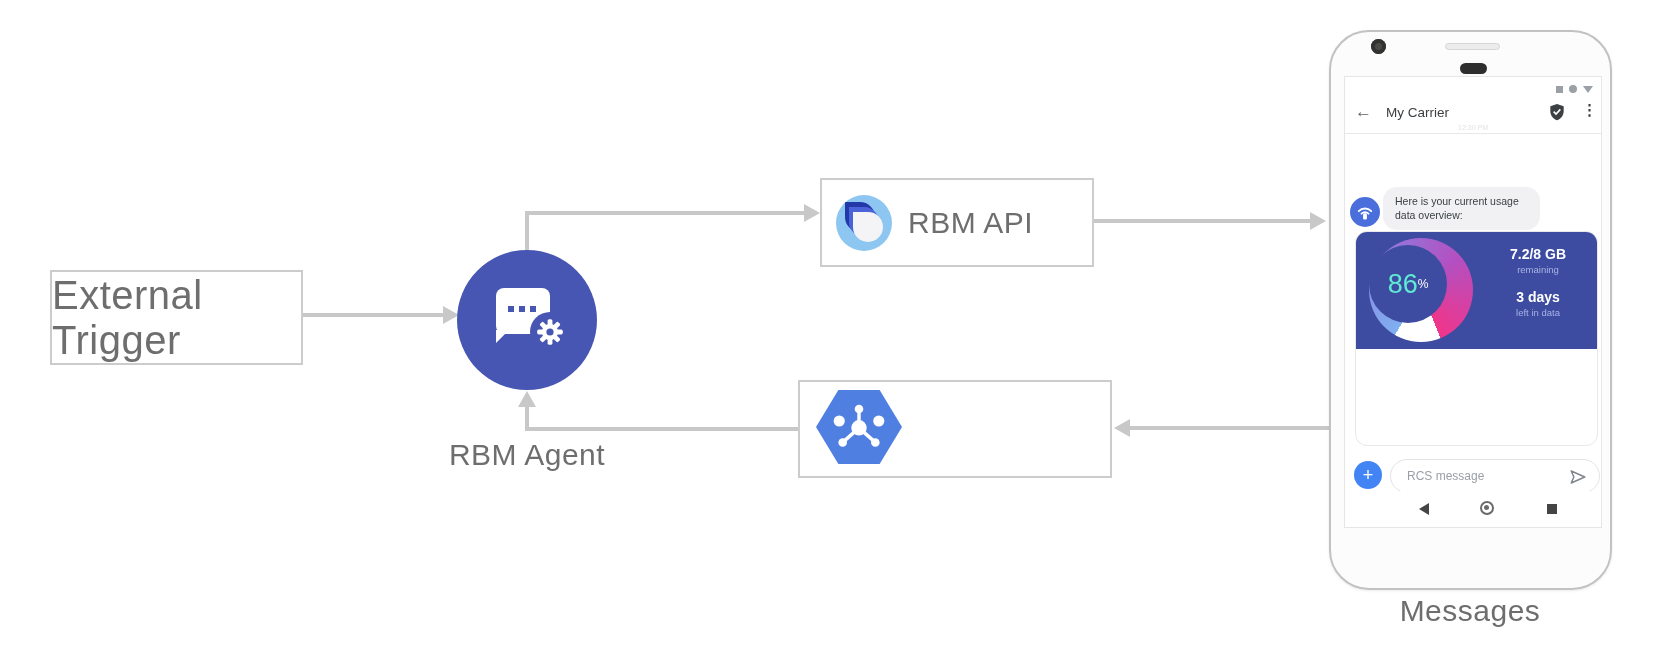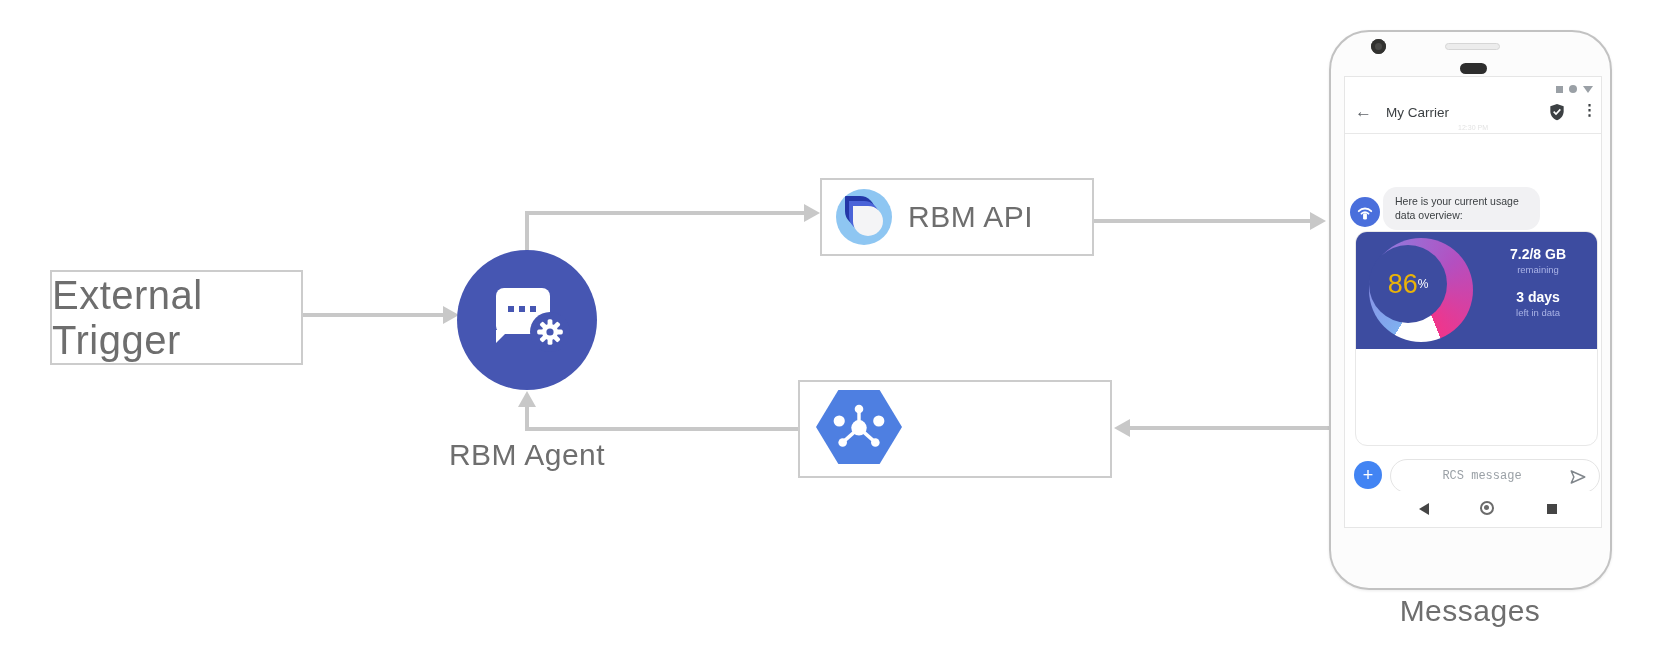--- a/index.html
+++ b/index.html
@@ -5,21 +5,21 @@
   * { margin:0; padding:0; box-sizing:border-box; }
   html,body { background:#ffffff; }
   body { font-family:"Liberation Sans", sans-serif; }
   .canvas { position:relative; width:1669px; height:652px; background:#ffffff; overflow:hidden; }
 
   
   .dbox { position:absolute; background:#ffffff; border:2px solid #cccccc; display:flex; align-items:center; }
   .dlabel { color:#6e6e6e; font-weight:300; letter-spacing:0.5px; }
   .ext-box { left:50px; top:270px; width:253px; height:95px; justify-content:center; }
   .ext-box .dlabel { font-size:40px; }
-  .api-box { left:820px; top:178px; width:274px; height:78px; padding-left:14px; }
+  .api-box { left:820px; top:178px; width:274px; height:89px; padding-left:14px; }
   .api-box .dlabel { font-size:30px; margin-left:16px; }
   .hook-box { left:798px; top:380px; width:314px; height:98px; padding-left:16px; }
   .hook-box .dlabel { font-size:30px; margin-left:22px; }
   .agent-label { position:absolute; left:407px; top:438px; width:240px; text-align:center; font-size:30px; color:#6e6e6e; font-weight:300; letter-spacing:0.5px; }
   .messages-caption { position:absolute; left:1340px; top:594px; width:260px; text-align:center; font-size:30px; color:#6e6e6e; font-weight:300; letter-spacing:0.5px; }
 
   
   .hline { position:absolute; height:4px; background:#c8c8c8; }
   .ah-right { position:absolute; width:0; height:0; border-top:9px solid transparent; border-bottom:9px solid transparent; border-left:16px solid #c8c8c8; }
   .ah-left  { position:absolute; width:0; height:0; border-top:9px solid transparent; border-bottom:9px solid transparent; border-right:16px solid #c8c8c8; }
@@ -63,37 +63,37 @@
 
   .avatar { position:absolute; left:5px; top:120px; width:30px; height:30px; border-radius:50%; background:#4a6fdc; display:flex; align-items:center; justify-content:center; }
   .msg-bubble { position:absolute; left:38px; top:110px; width:157px; height:43px; background:#f1f1f3; border-radius:14px; padding:7px 12px; }
   .msg-bubble .line { font-size:10.5px; color:#3c4043; line-height:14px; }
 
   .ucard { position:absolute; left:10px; top:154px; width:243px; height:215px; background:#ffffff; border:1px solid #e8e8e8; border-radius:12px; overflow:hidden; }
   .ucard-blue { position:relative; width:100%; height:117px; background:#3d4ca0; }
   .gauge { position:absolute; left:13px; top:6px; width:104px; height:104px; border-radius:50%;
            background:conic-gradient(from 210deg, #7fb0f0 0deg, #8e7de0 100deg, #b44fc0 200deg, #f0358b 308deg, #ffffff 308deg 360deg); }
   .gauge-hole { position:absolute; left:13px; top:13px; width:78px; height:78px; border-radius:50%; background:#3d4ca0; display:flex; align-items:center; justify-content:center; }
-  .gauge-val { color:#eab308; font-size:27px; font-weight:300; }
+  .gauge-val { color:#5eead4; font-size:27px; font-weight:300; }
   .gauge-unit { color:#ffffff; font-size:12px; font-weight:300; }
   .ublock { position:absolute; left:130px; top:14px; width:104px; text-align:center; }
   .uval { color:#ffffff; font-size:14px; font-weight:bold; }
   .usub { color:#aab3e6; font-size:9.5px; margin-top:2px; }
   .uval2 { margin-top:14px; }
   .ucard-white { position:relative; padding:14px 12px 0 12px; }
   .ucard-title { font-size:11px; font-weight:bold; color:#202124; }
   .ucard-body { font-size:10.5px; color:#5f6368; margin-top:6px; line-height:13.5px; }
   .action-row { display:flex; align-items:center; justify-content:center; gap:6px; margin-top:18px; }
   .globe-ic { position:relative; width:13px; height:13px; border-radius:50%; background:#1a73e8; }
   .globe-ic::after { content:""; position:absolute; left:4px; top:4px; width:6px; height:6px; border-radius:0 50% 50% 50%; background:#ffffff; }
   .action-label { color:#1a73e8; font-size:11px; font-weight:bold; }
 
   .plus-btn { position:absolute; left:9px; top:384px; width:28px; height:28px; border-radius:50%; background:#4284f3; color:#ffffff; font-size:18px; font-weight:300; display:flex; align-items:center; justify-content:center; line-height:1; }
   .rcs-pill { position:absolute; left:45px; top:382px; width:210px; height:34px; border:1.5px solid #e4e4e4; border-radius:18px; background:#ffffff; }
-  .rcs-input { position:absolute; left:16px; top:6px; width:150px; height:20px; border:none; outline:none; font-size:12px; color:#3c4043; font-family:Liberation Mono, monospace;text-align:center; }
+  .rcs-input { position:absolute; left:16px; top:6px; width:150px; height:20px; border:none; outline:none; font-size:12px; color:#3c4043; font-family:Liberation Sans, sans-serif; }
   .rcs-input::placeholder { color:#9aa0a6; }
   .send-ic { position:absolute; right:12px; top:8px; width:18px; height:18px; }
 
   .navbar { position:absolute; left:0; bottom:0; width:100%; height:36px; background:#ffffff; }
   .nav-back { position:absolute; left:74px; top:12px; width:0; height:0; border-top:6px solid transparent; border-bottom:6px solid transparent; border-right:10px solid #454545; }
   .nav-home { position:absolute; left:135px; top:10px; width:14px; height:14px; border-radius:50%; border:2.5px solid #6b6b6b; }
   .nav-home::after { content:""; position:absolute; left:2px; top:2px; width:5px; height:5px; border-radius:50%; background:#6b6b6b; }
   .nav-recents { position:absolute; left:202px; top:13px; width:10px; height:10px; background:#454545; }
 </style>
 </head>

